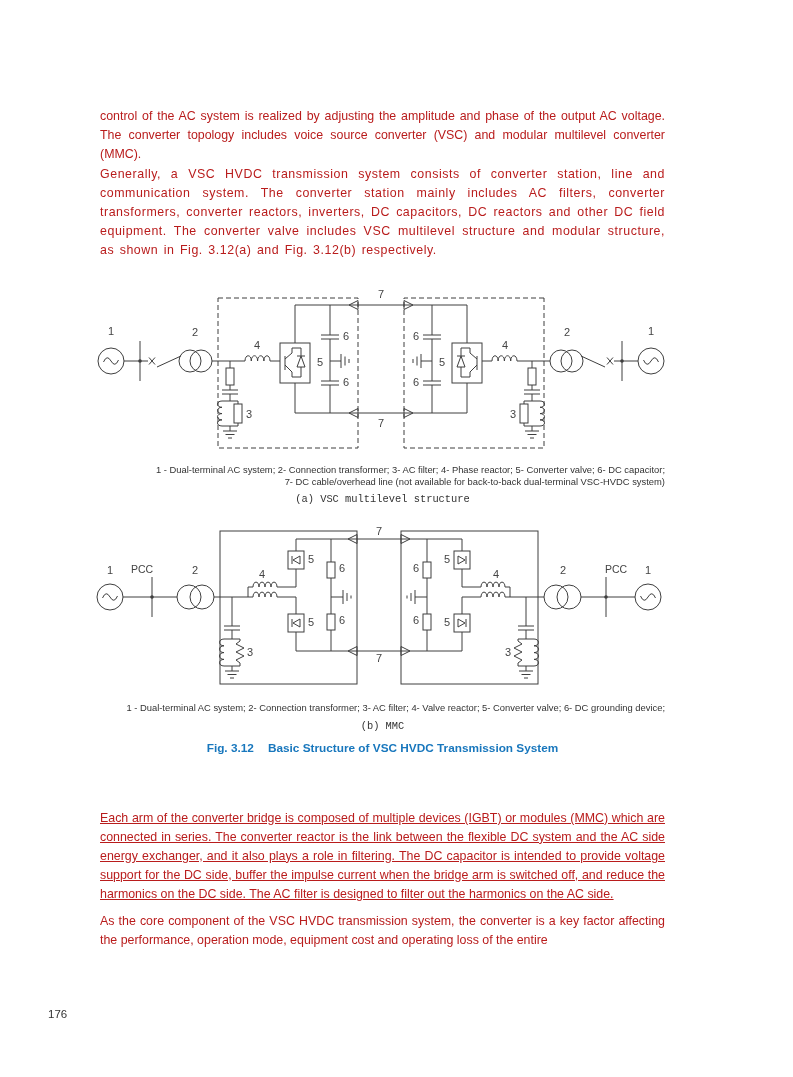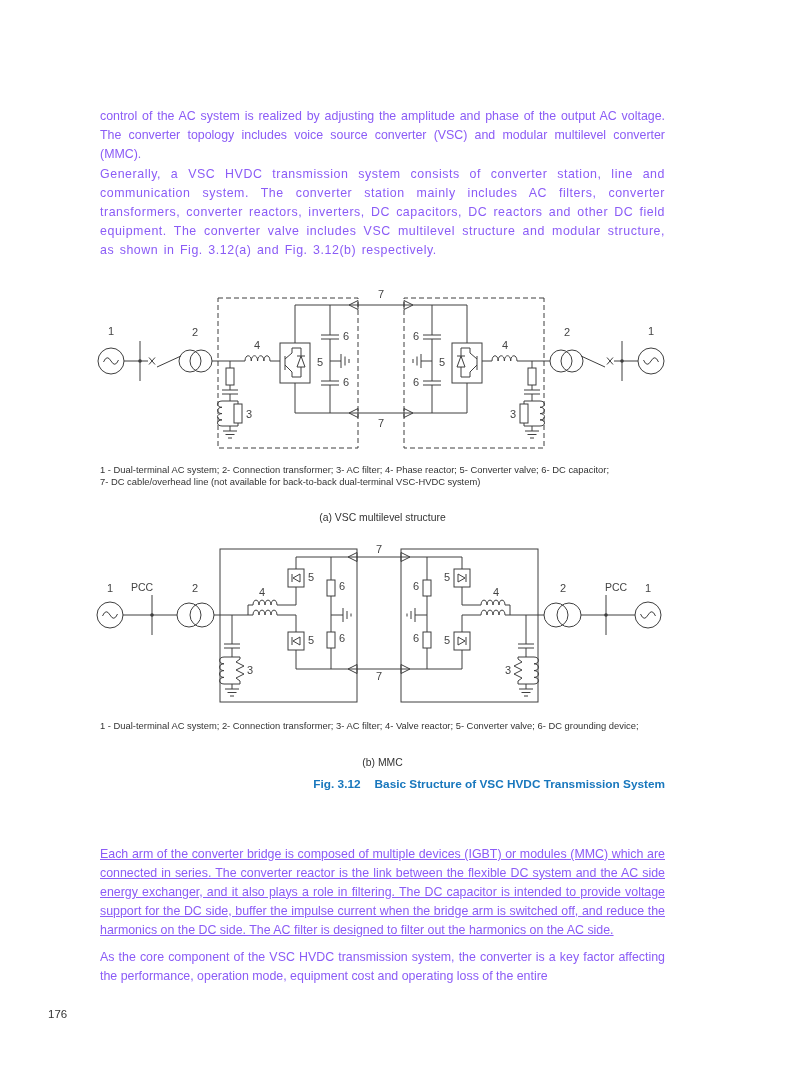--- a/index.html
+++ b/index.html
@@ -2,36 +2,36 @@
 <html><head>
 <meta charset="utf-8">
 <style>
   html,body{margin:0;padding:0;}
   body{
     width:793px;height:1077px;position:relative;background:#ffffff;
     font-family:"Liberation Sans", sans-serif;color:#3a3a3a;overflow:hidden;
   }
   .content{position:absolute;left:100px;top:0;width:565px;}
   p.body-par{
-    font-size:12.4px;line-height:19px;margin:0;text-align:justify;color:#8b5cf6;
+    font-size:12.4px;line-height:19px;margin:0;text-align:justify;color:#b91c1c;
   }
   p.p1{margin-top:107px;}
   p.p2{margin-top:1px;letter-spacing:.55px;word-spacing:1.5px;}
   p.p3{margin-top:54px;text-decoration:underline;}
   p.p4{margin-top:8px;}
   .figwrap{width:600px;margin-left:-5px;}
   .fig-svg{display:block;}
   .fig-a{margin-top:26px;}
   .fig-b{margin-top:22px;}
   .legend{
-    margin-top:10px;text-align:left;font-size:9.4px;line-height:11.5px;color:#333;
-  }
-  .subcaption{margin-top:25px;text-align:center;font-size:10.4px;color:#333;}
+    margin-top:10px;text-align:right;font-size:9.4px;line-height:11.5px;color:#333;
+  }
+  .subcaption{margin-top:6px;text-align:center;font-size:10.4px;color:#333;font-family:Liberation Mono, monospace;}
   .figcaption{
-    margin-top:9px;text-align:right;font-size:11.8px;font-weight:bold;color:#1877bd;
+    margin-top:9px;text-align:center;font-size:11.8px;font-weight:bold;color:#1877bd;
   }
   .figcaption .cap-label{margin-right:14px;}
   .page-number{position:absolute;left:48px;top:1008px;font-size:11.5px;color:#333;}
   .dlabel{font-size:11px;fill:#444;}
   .dlabel-s{font-size:10.5px;fill:#444;}
 </style>
 </head>
 <body>
 
 <div class="content">

